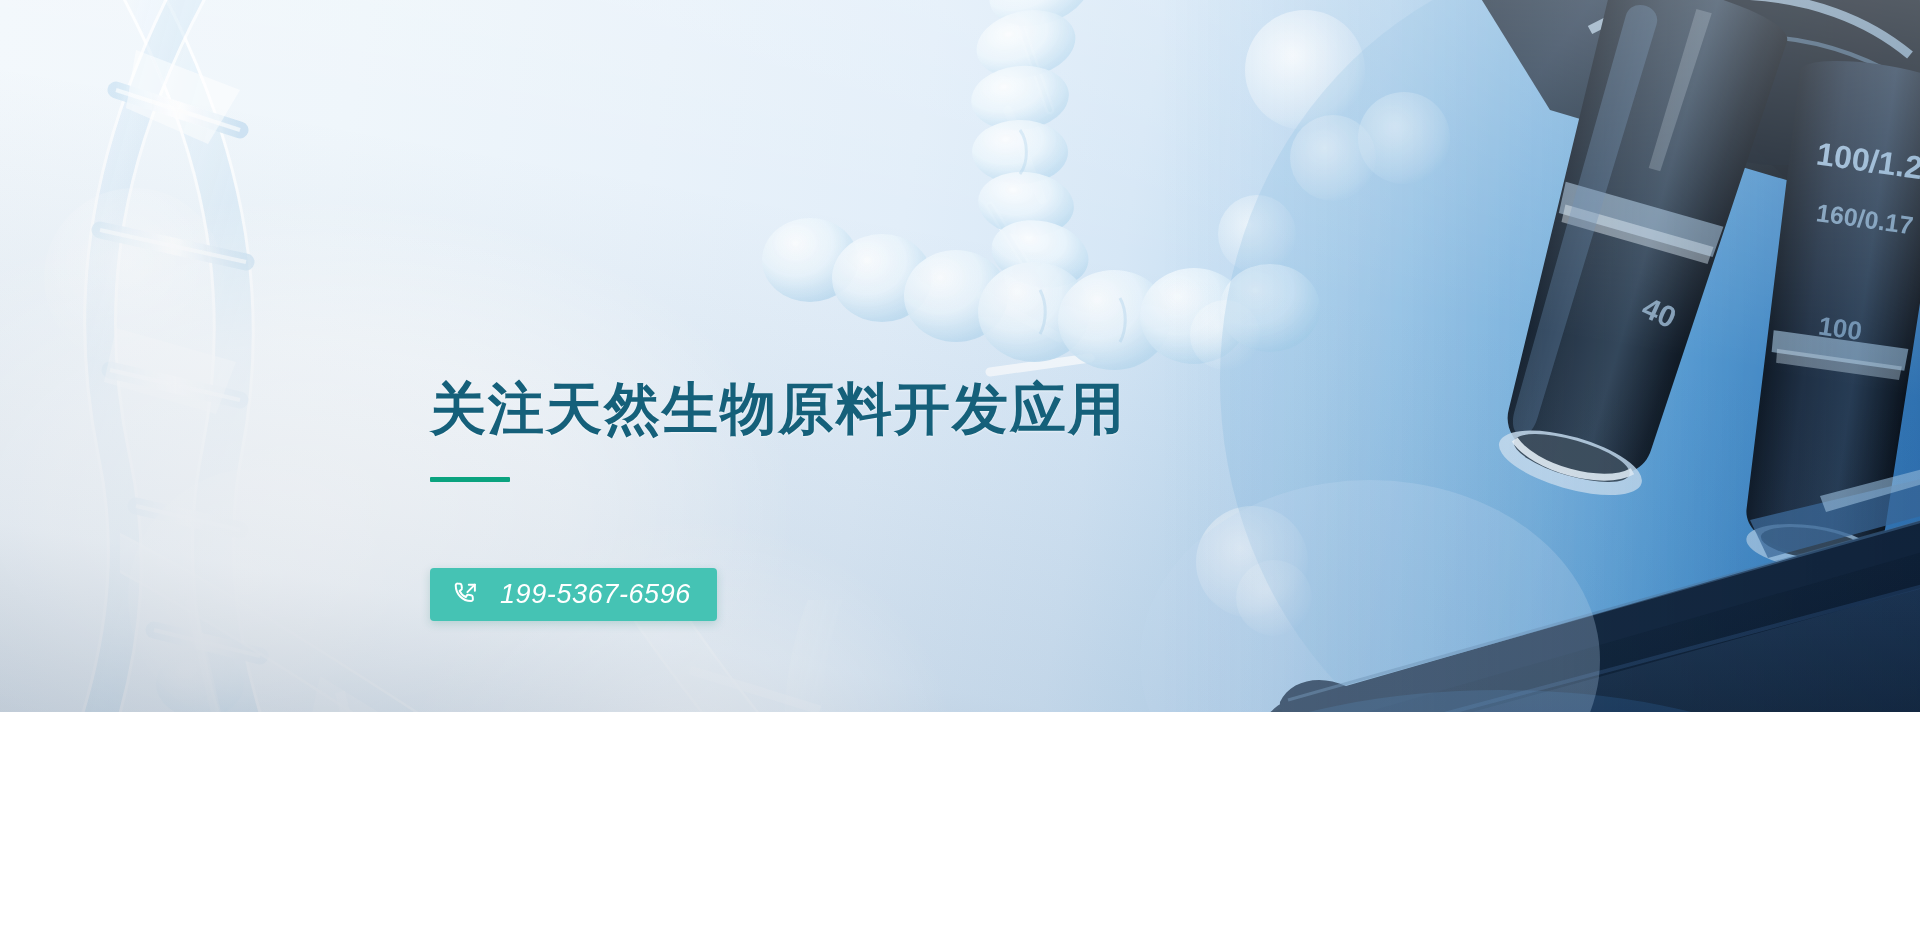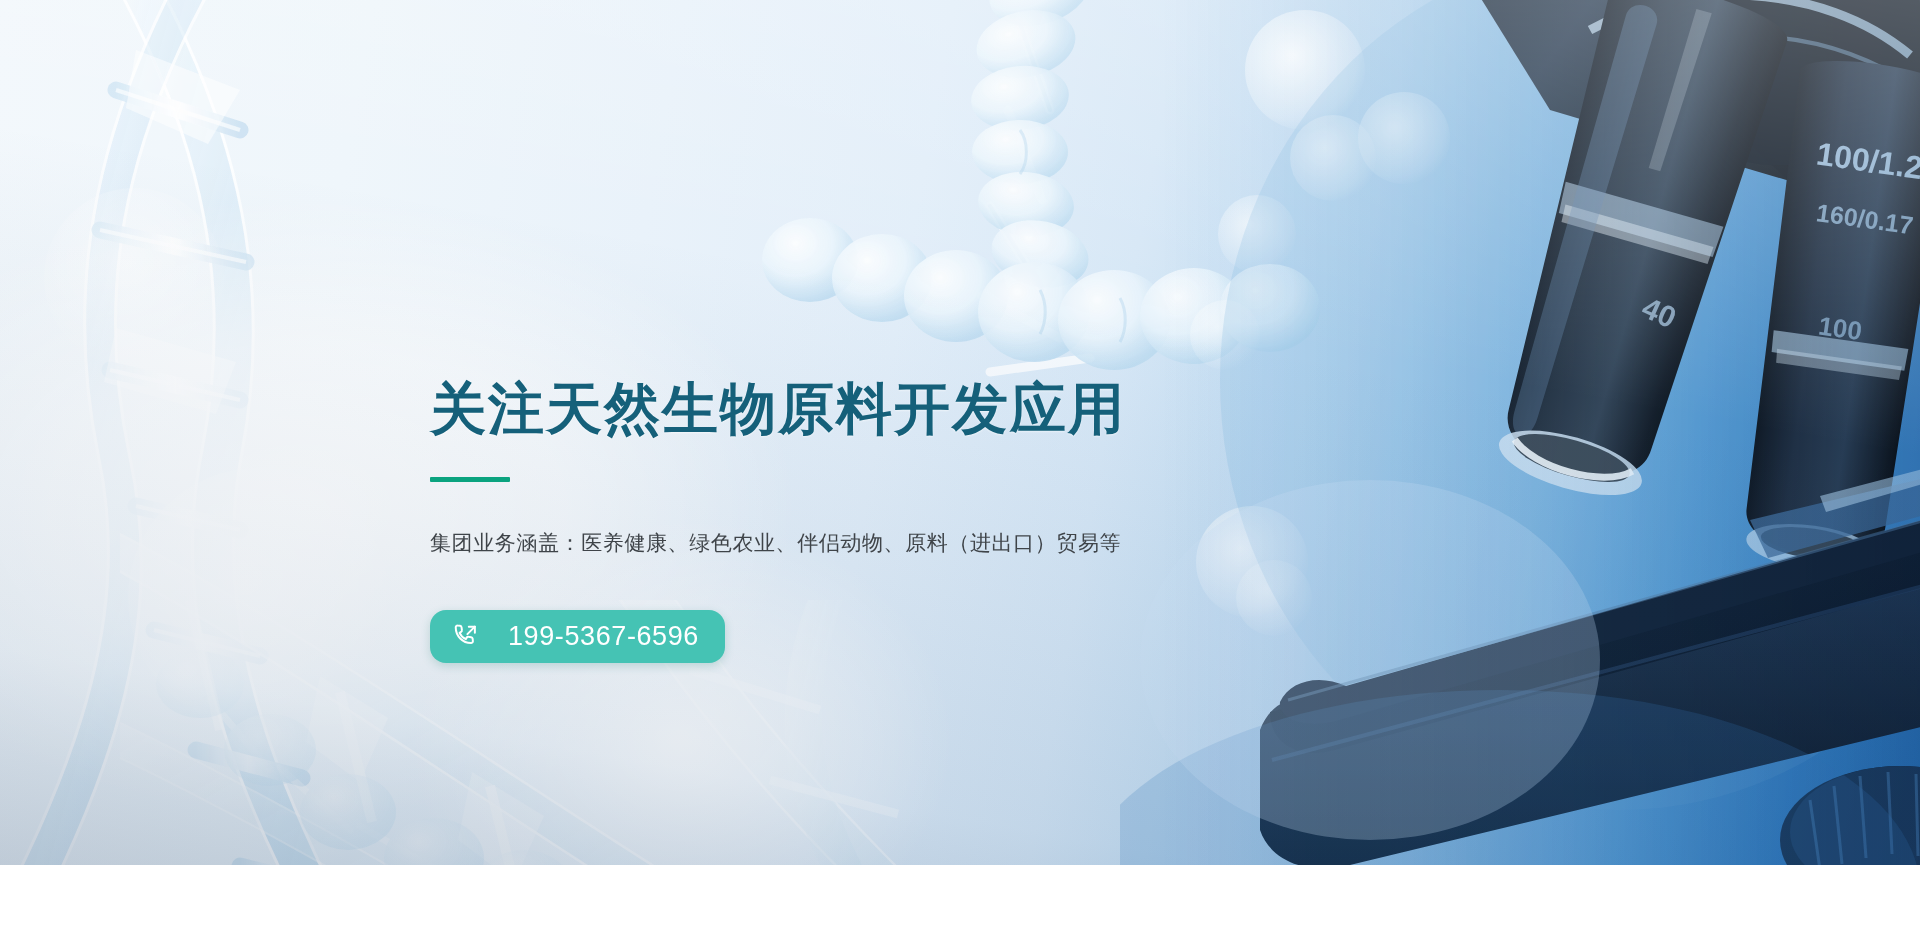--- a/index.html
+++ b/index.html
@@ -7,21 +7,21 @@
     padding: 0;
     width: 1920px;
     height: 950px;
     overflow: hidden;
     font-family: "Liberation Sans", "DejaVu Sans", sans-serif;
   }
 
   #hero {
     position: relative;
     width: 1920px;
-    height: 865px;
+    height: 712px;
     overflow: hidden;
     background: #e5e5e5;
   }
 
   
 
   
   .bg-base {
     position: absolute; inset: 0;
     background:
@@ -149,28 +149,29 @@
     line-height: 42px;
     color: #3f4449;
     letter-spacing: 0.6px;
   }
   .subtitle p { margin: 0; white-space: nowrap; }
 
   .phone-btn {
     margin-top: 46px;
     display: inline-flex;
     align-items: center;
-    gap: 28px;
+    gap: 20px;
     height: 53px;
     padding: 0 26px 0 22px;
     background: #45c3b4;
     border: none;
-    border-radius: 16px;
+    border-radius: 4px;
     cursor: pointer;
     box-shadow: 0 3px 10px rgba(35,130,120,0.22);
+    font-style: italic;
   }
   .phone-btn .ico { width: 28px; height: 28px; display: block; flex: none; }
   .phone-num {
     color: #ffffff;
     font-size: 27px;
     font-weight: 400;
     letter-spacing: 0.6px;
     line-height: 1;
     white-space: nowrap;
   }
@@ -454,21 +455,20 @@
   <div class="bg-glow-mid"></div>
   <div class="bg-vert"></div>
 
   <div class="content">
 
     <h1 class="headline">关注天然生物原料开发应用</h1>
 
     <div class="rule"></div>
 
     <div class="subtitle">
-      <p>集团业务涵盖：医养健康、绿色农业、伴侣动物、原料（进出口）贸易等</p>
     </div>
 
     <button class="phone-btn">
       <span class="ico">
         <svg viewBox="0 0 24 24" fill="none" xmlns="http://www.w3.org/2000/svg">
           <path d="M3.2 4.7 C3.2 3.7 4.0 3.0 4.9 3.1 L6.9 3.3 C7.6 3.4 8.1 4.0 8.2 4.7 L8.5 7.0 C8.6 7.6 8.3 8.2 7.8 8.5 L6.5 9.3 C7.5 11.6 9.4 13.6 11.8 14.7 L12.6 13.4 C12.9 12.9 13.5 12.6 14.1 12.7 L16.4 13.0 C17.1 13.1 17.6 13.6 17.7 14.3 L17.9 16.3 C18.0 17.2 17.3 18.0 16.3 18.0 C9.1 18.0 3.2 12.0 3.2 4.7 Z" stroke="#ffffff" stroke-width="1.7" stroke-linejoin="round" fill="none"></path>
           <path d="M14.4 4.0 L19.6 4.0 L19.6 9.2" stroke="#ffffff" stroke-width="1.7" stroke-linecap="round" stroke-linejoin="round" fill="none"></path>
           <path d="M19.6 4.0 L13.2 10.4" stroke="#ffffff" stroke-width="1.7" stroke-linecap="round" fill="none"></path>
         </svg>
       </span>

